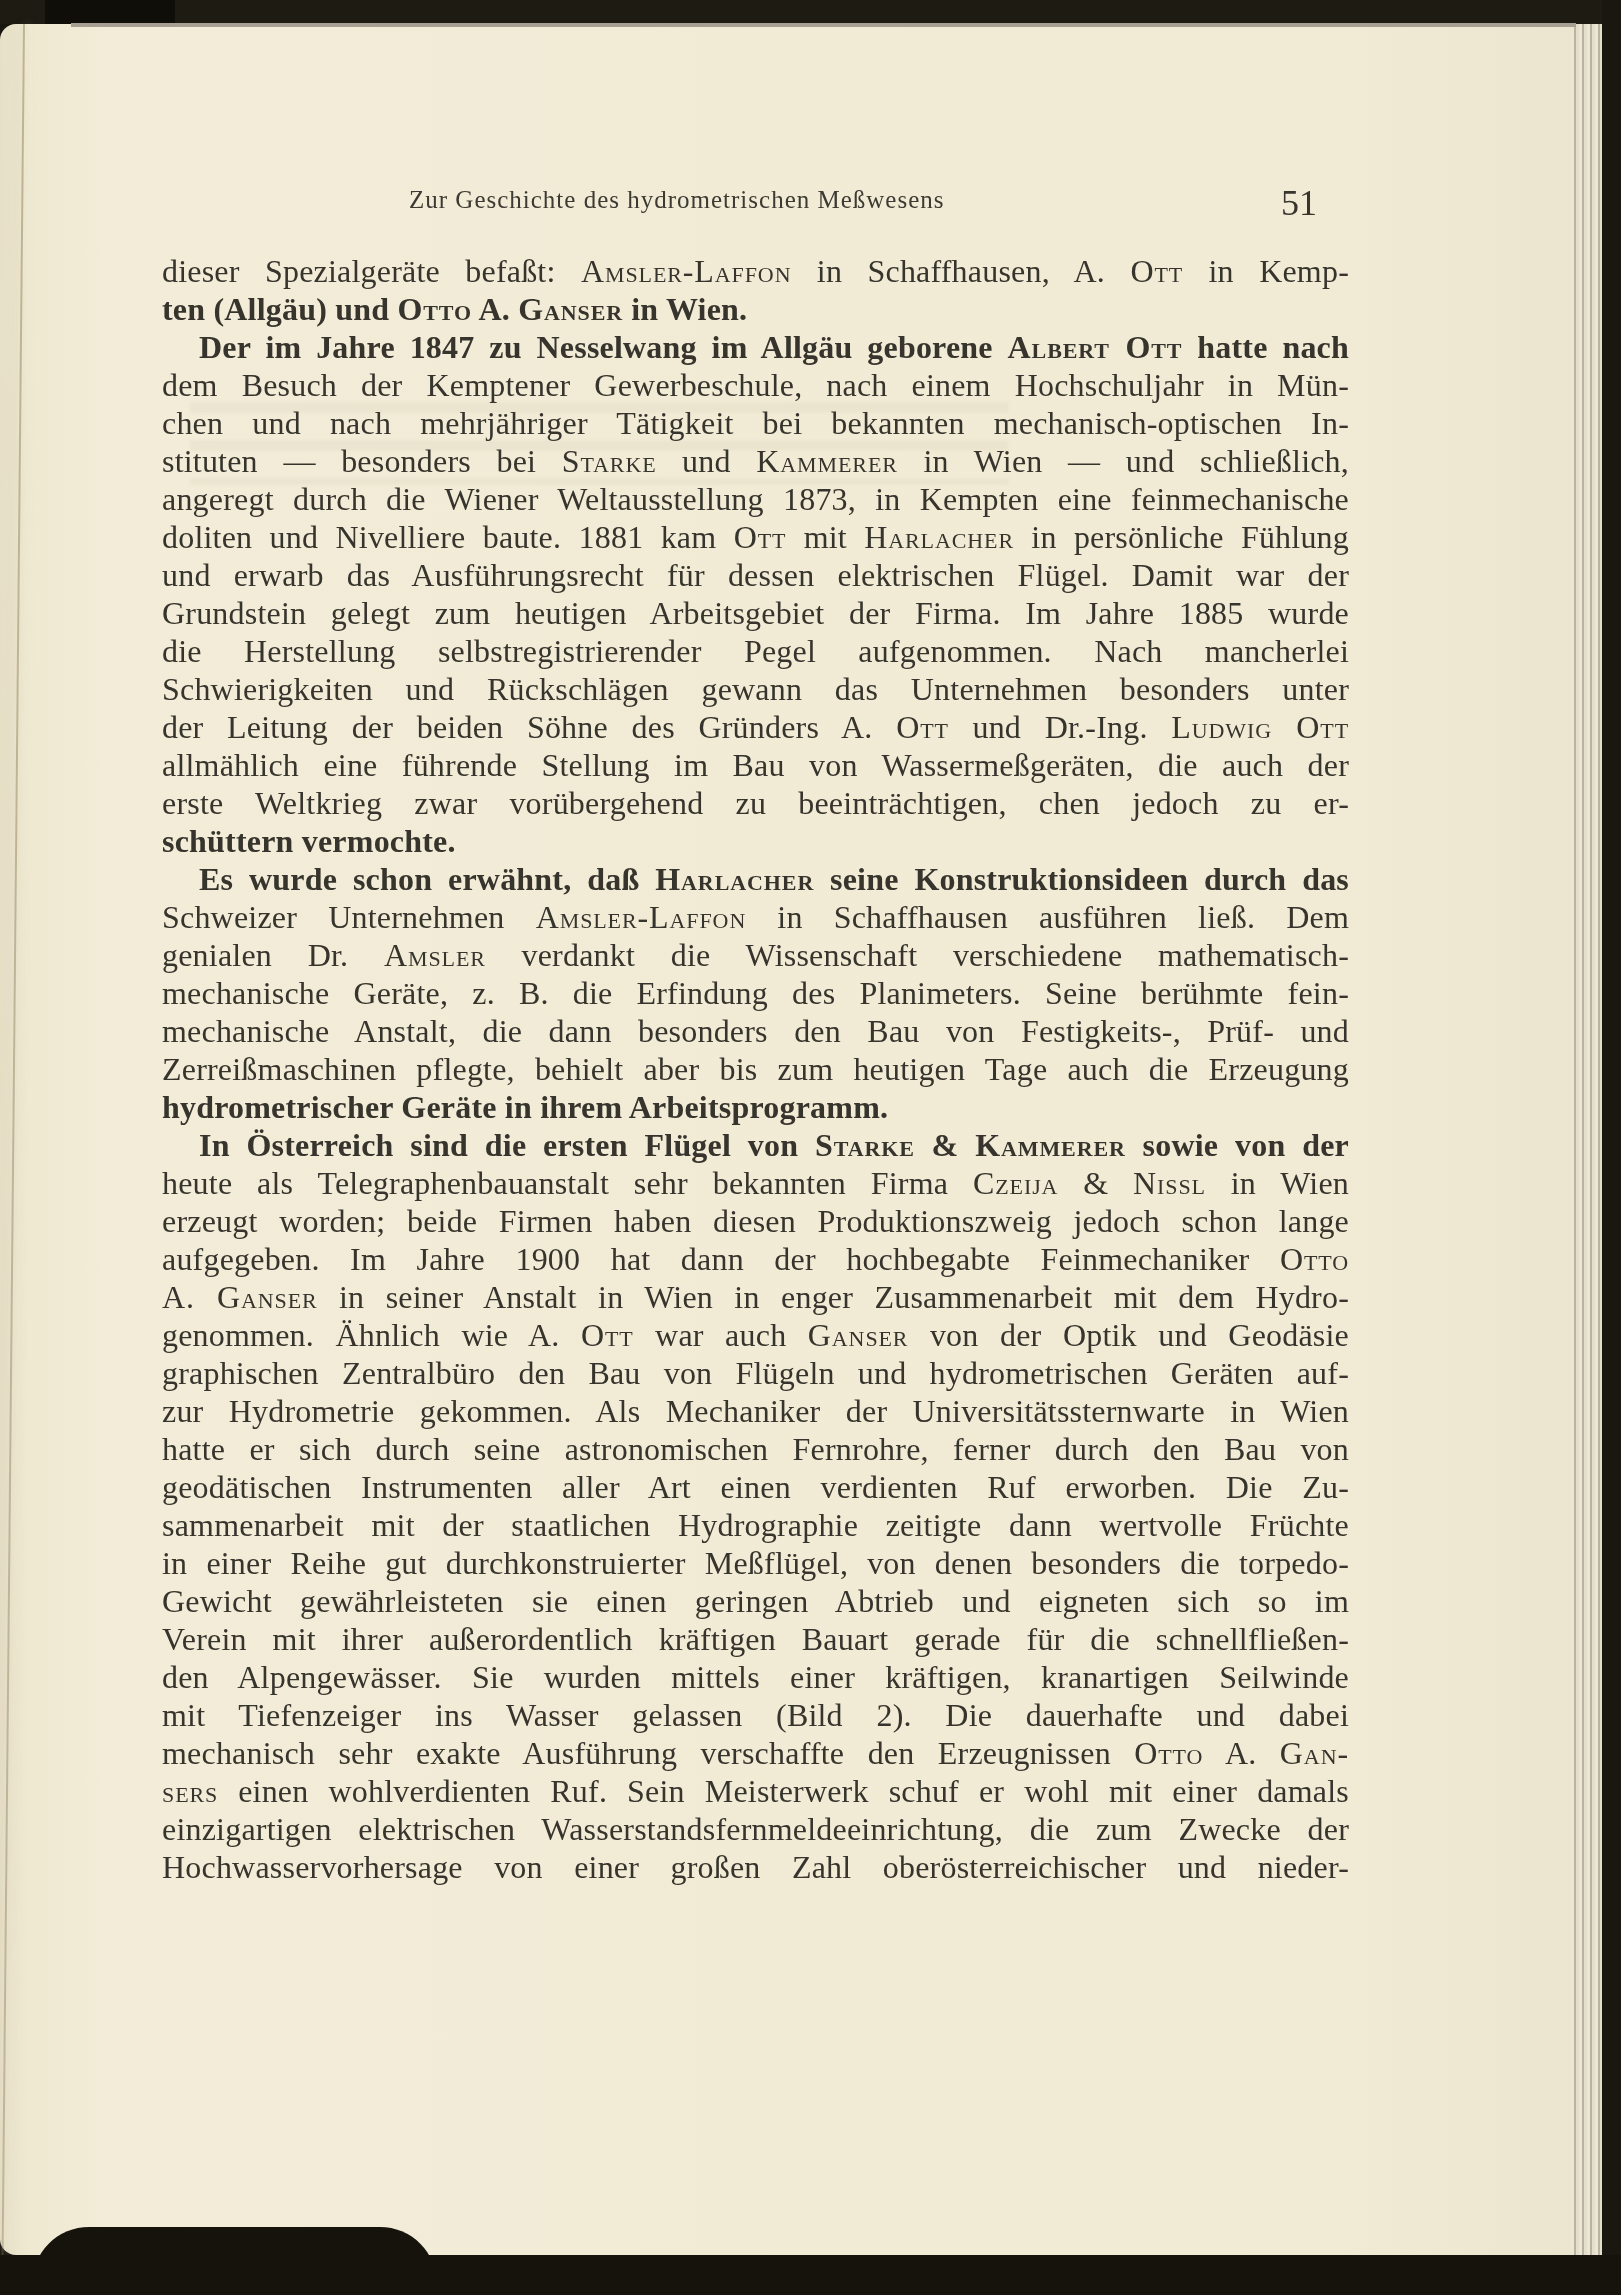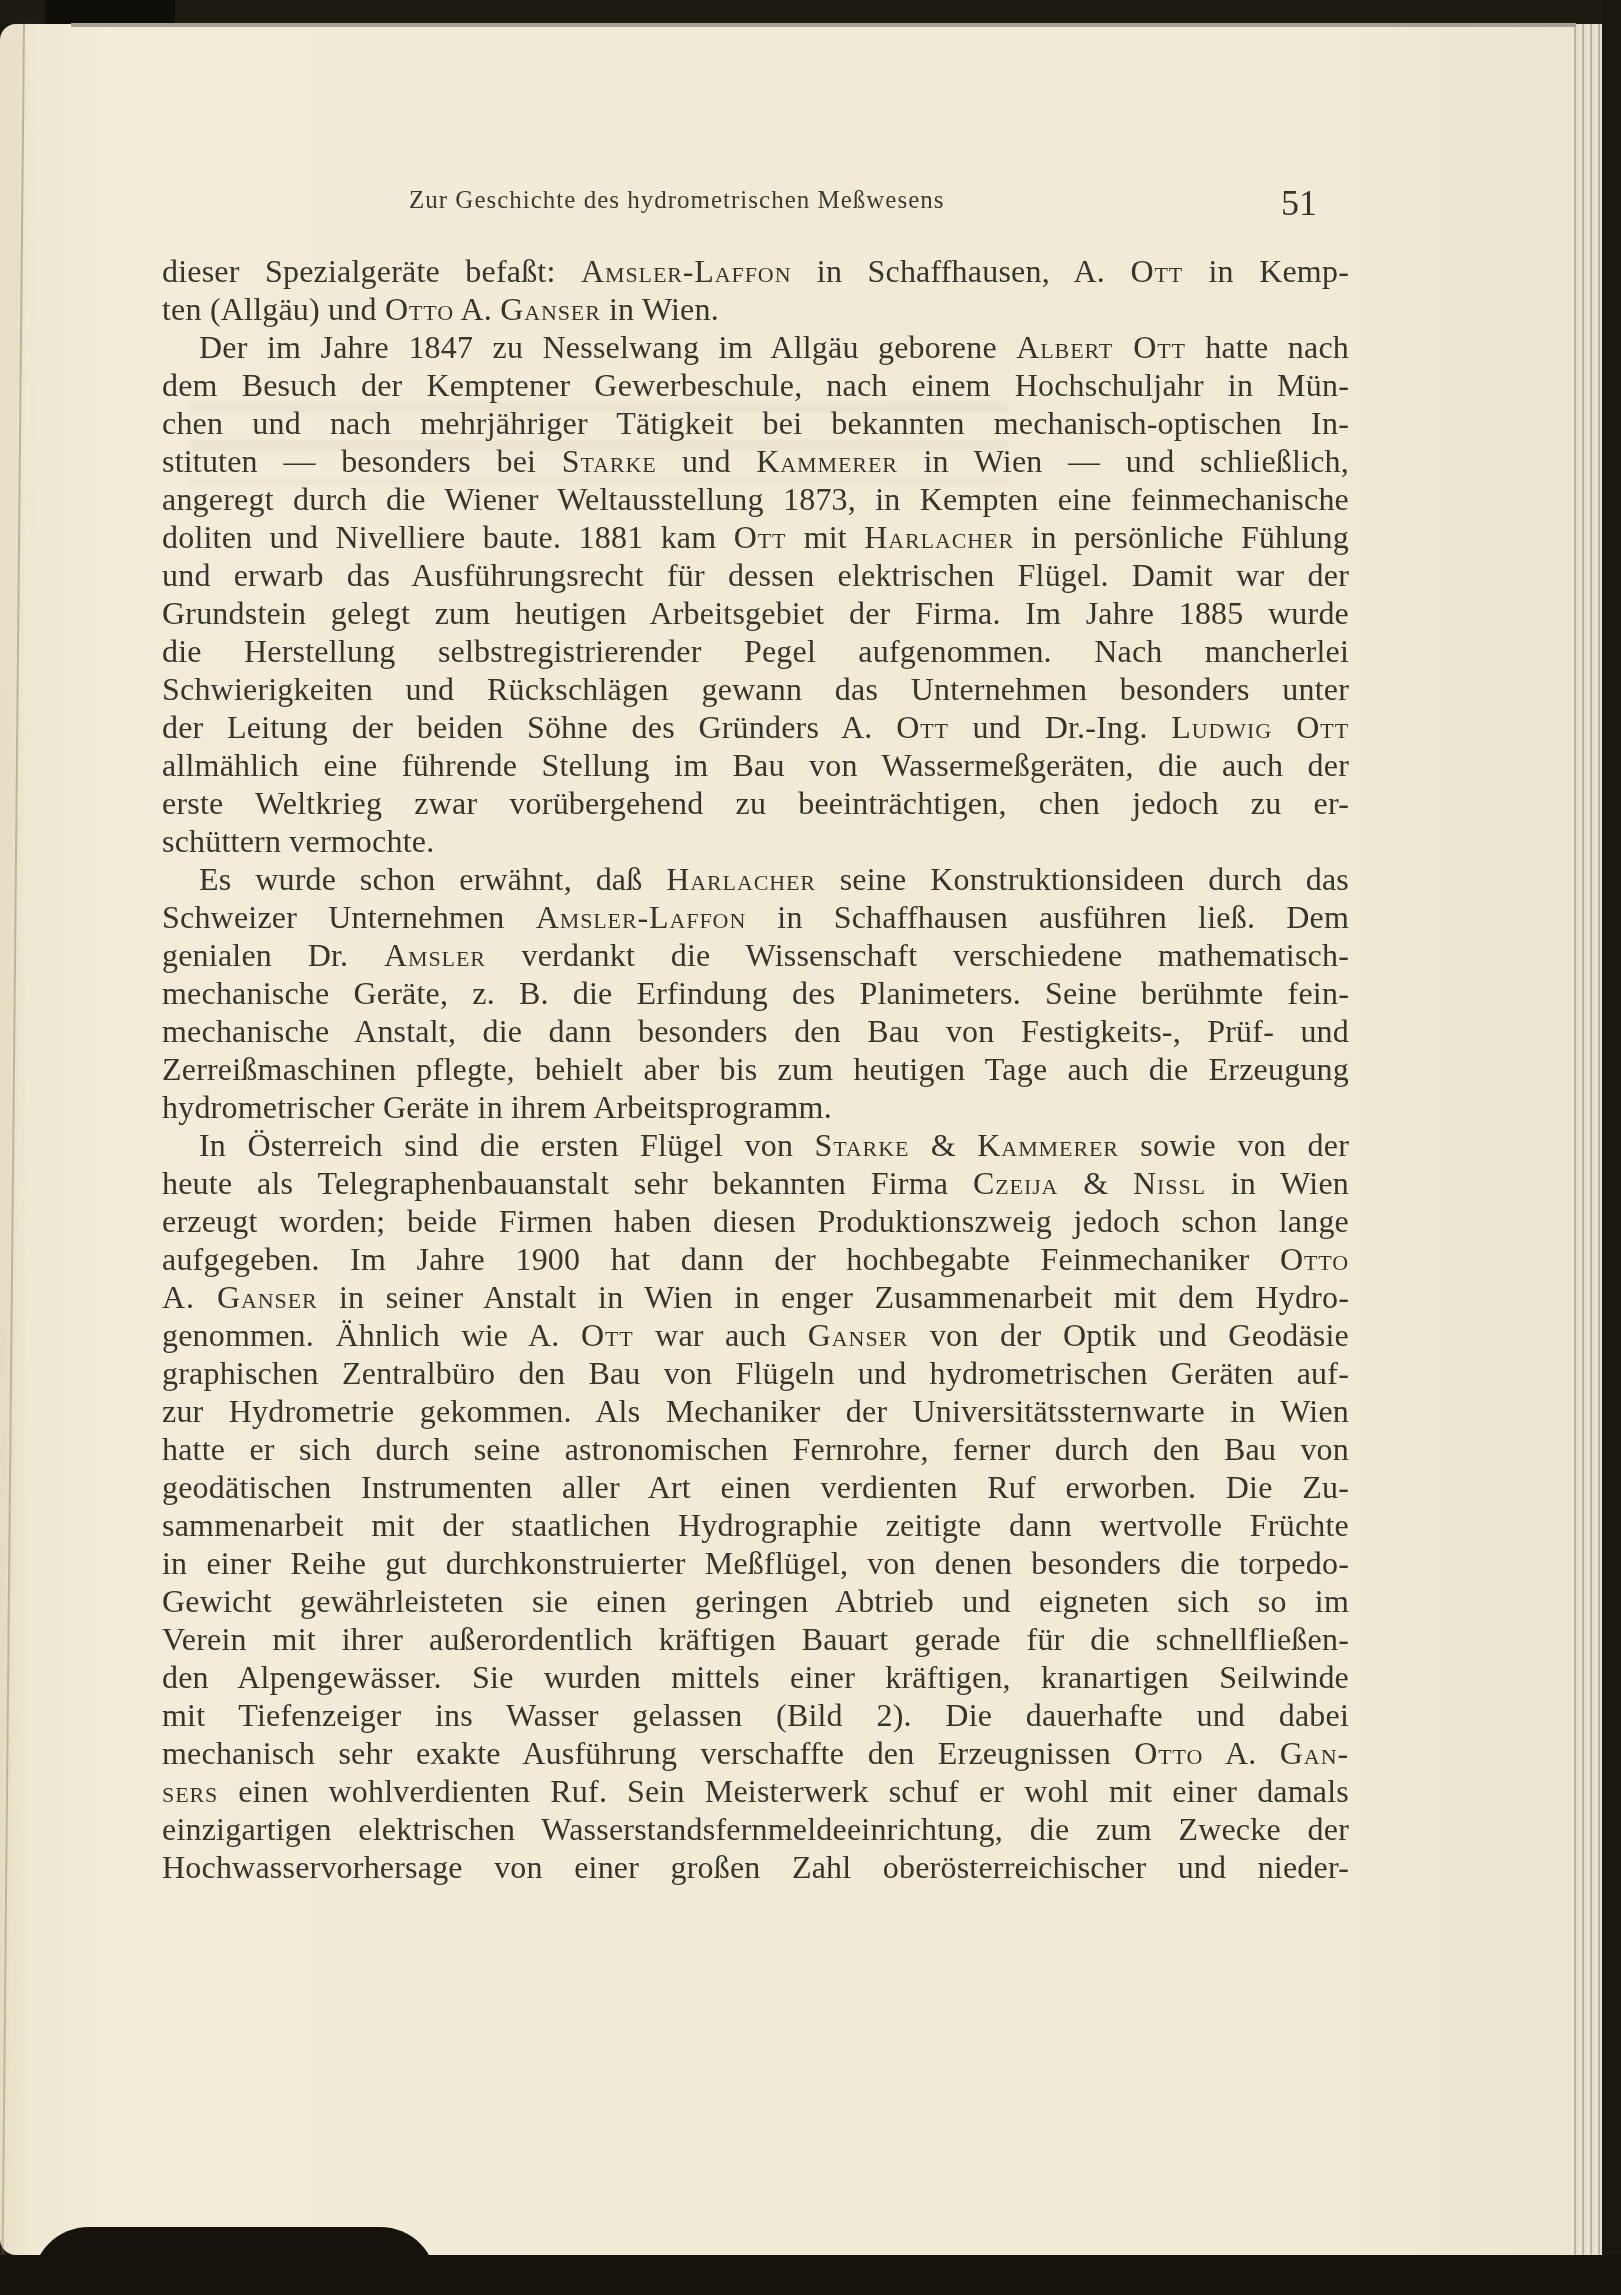--- a/index.html
+++ b/index.html
@@ -32,22 +32,22 @@
     background:repeating-linear-gradient(to bottom,rgba(0,0,0,0) 0 13px,rgba(125,115,82,.10) 13px 24px,rgba(0,0,0,0) 24px 38px);
     filter:blur(1.6px);}
 
   
   .running-title{position:absolute;left:409px;top:162px;font-size:25px;letter-spacing:1px;color:#3c3a32;white-space:nowrap;}
   .page-number{position:absolute;left:1281px;top:158px;font-size:36px;color:#37352d;}
 
   
   .text-block{position:absolute;left:162px;top:228px;width:1187px;font-size:32px;line-height:38px;color:#36342c;letter-spacing:0.2px;}
   .line{height:38px;text-align:justify;text-align-last:justify;}
-  .line.end{text-align-last:left;}
-  .line.indent{text-indent:37px;}
+  .line.end{text-align-last:left;font-weight:bold;}
+  .line.indent{text-indent:37px;font-weight:bold;}
   .sc{font-variant:small-caps;letter-spacing:0.9px;}
 </style>
 </head>
 <body>
 
 <div class="scene">
 
   <div class="page">
     <div class="gutter-crease"></div>
     <div class="showthrough"></div>

